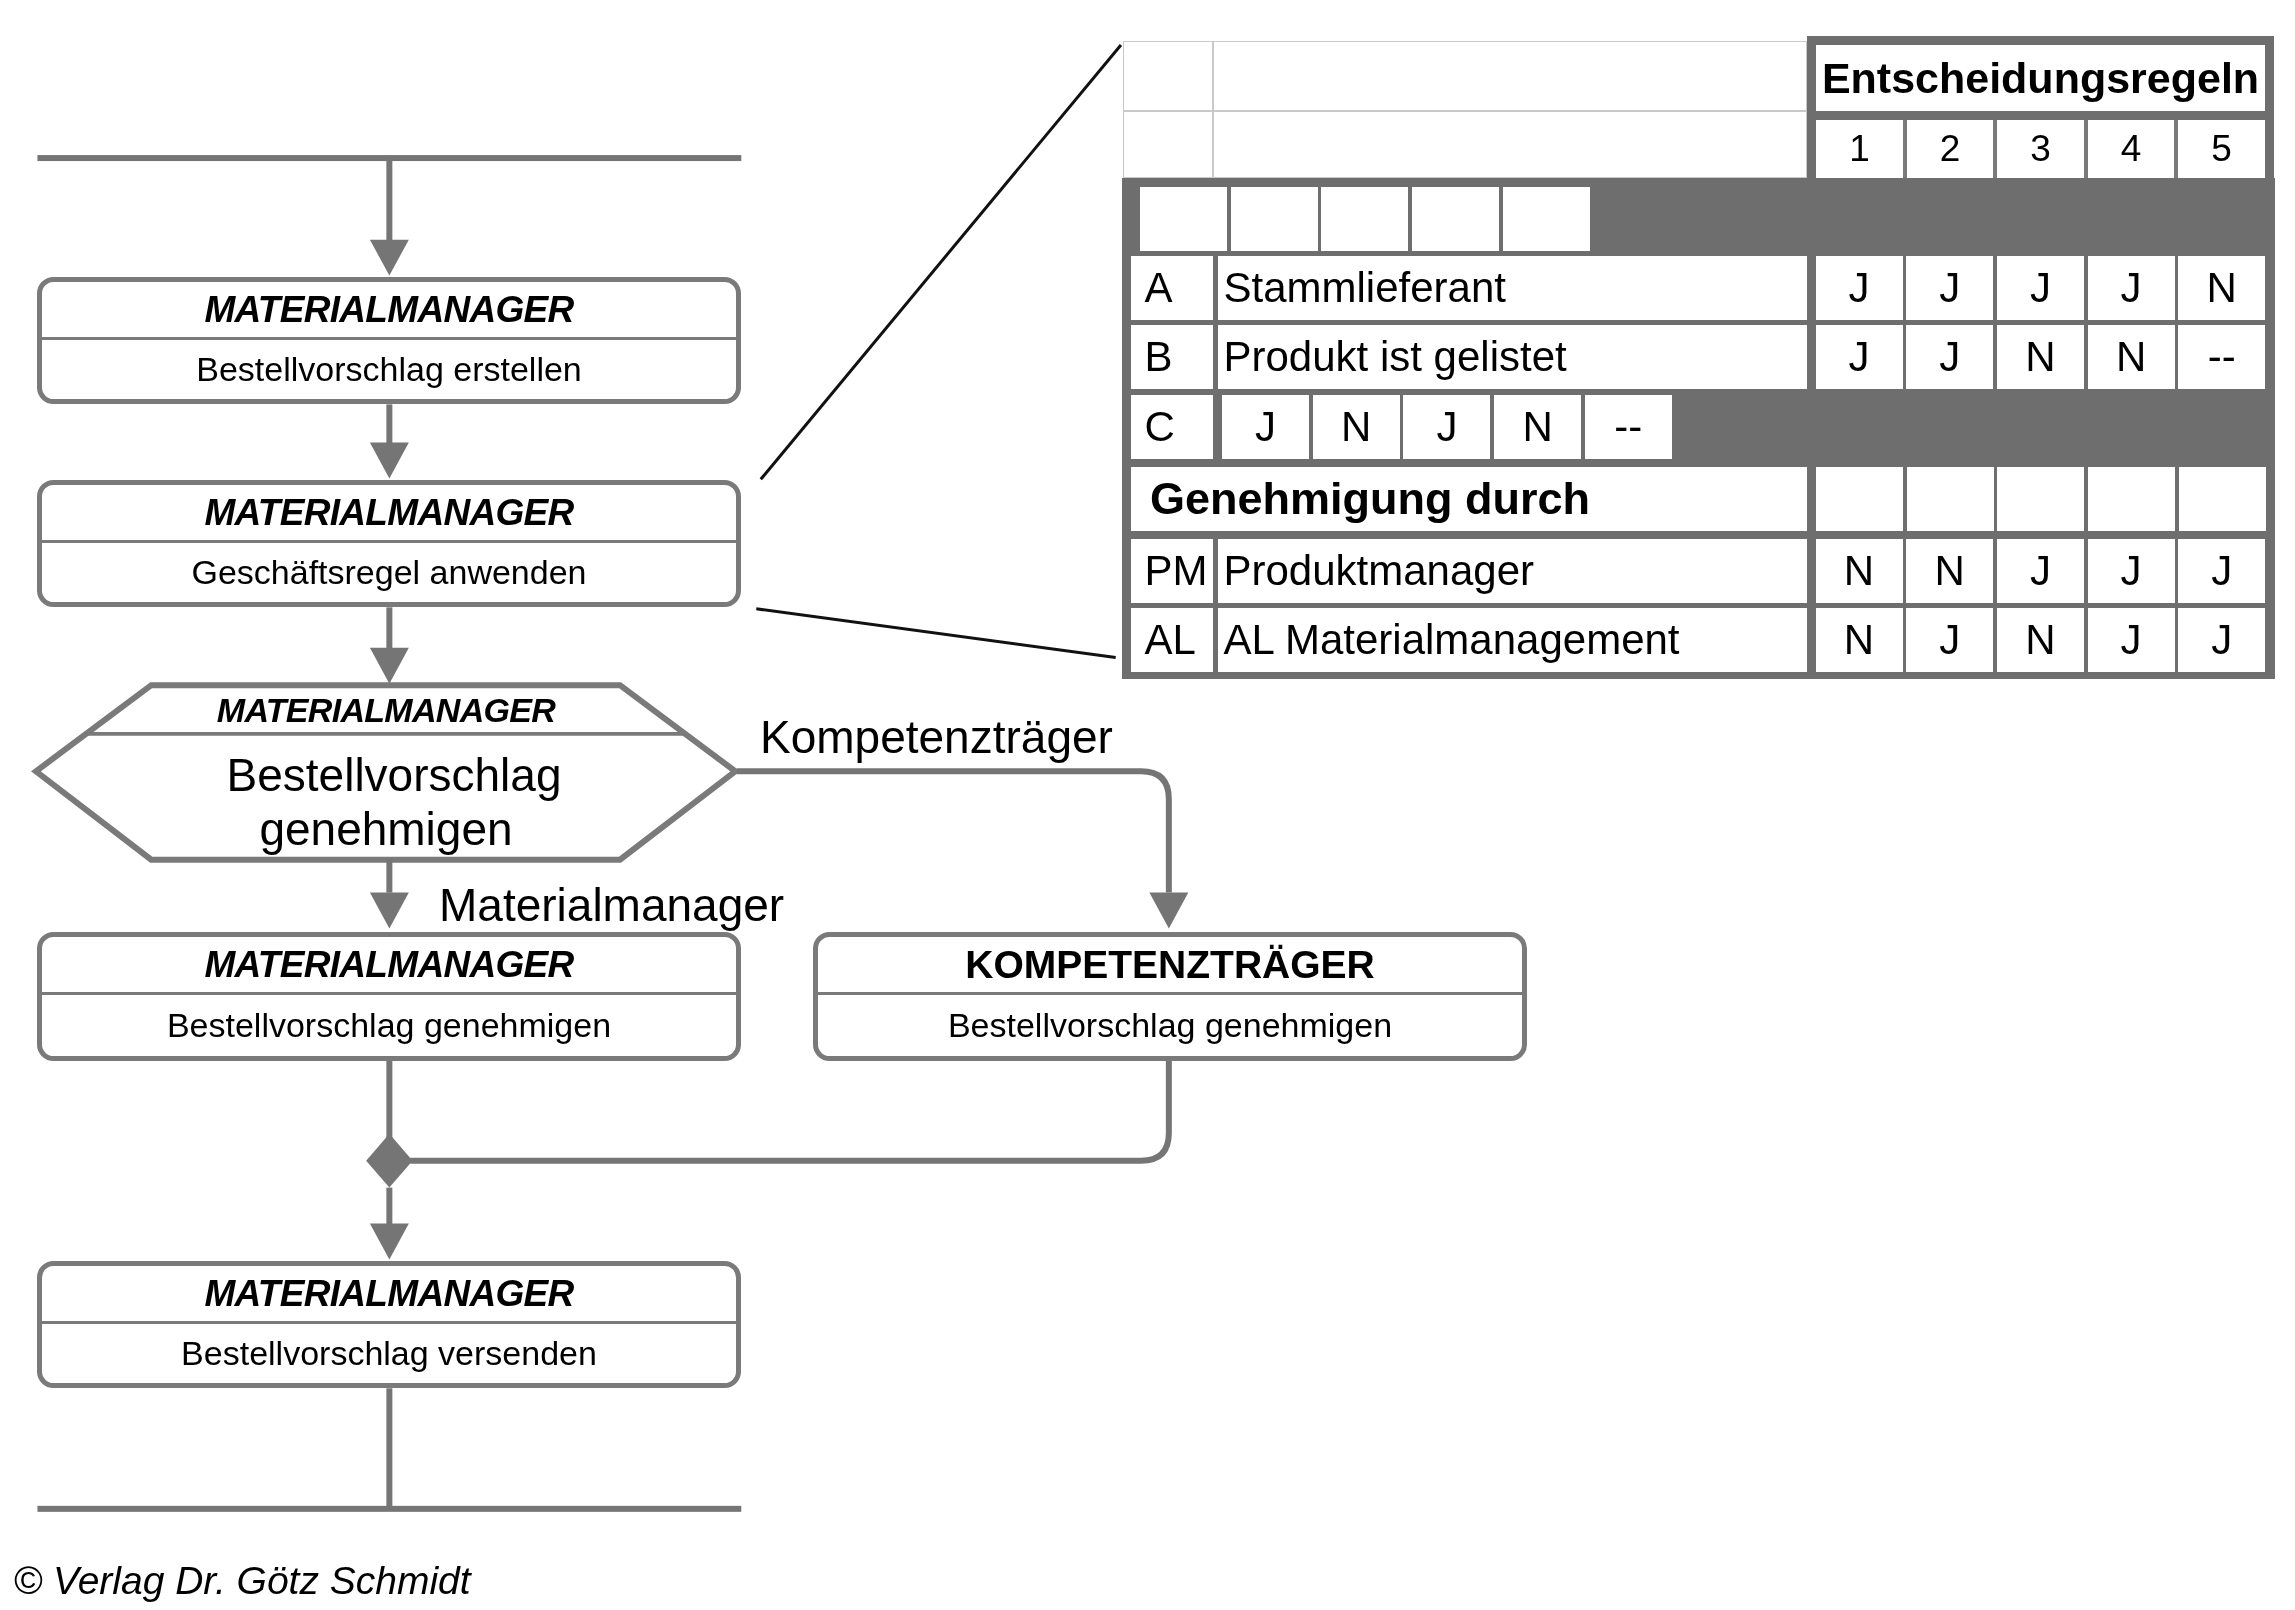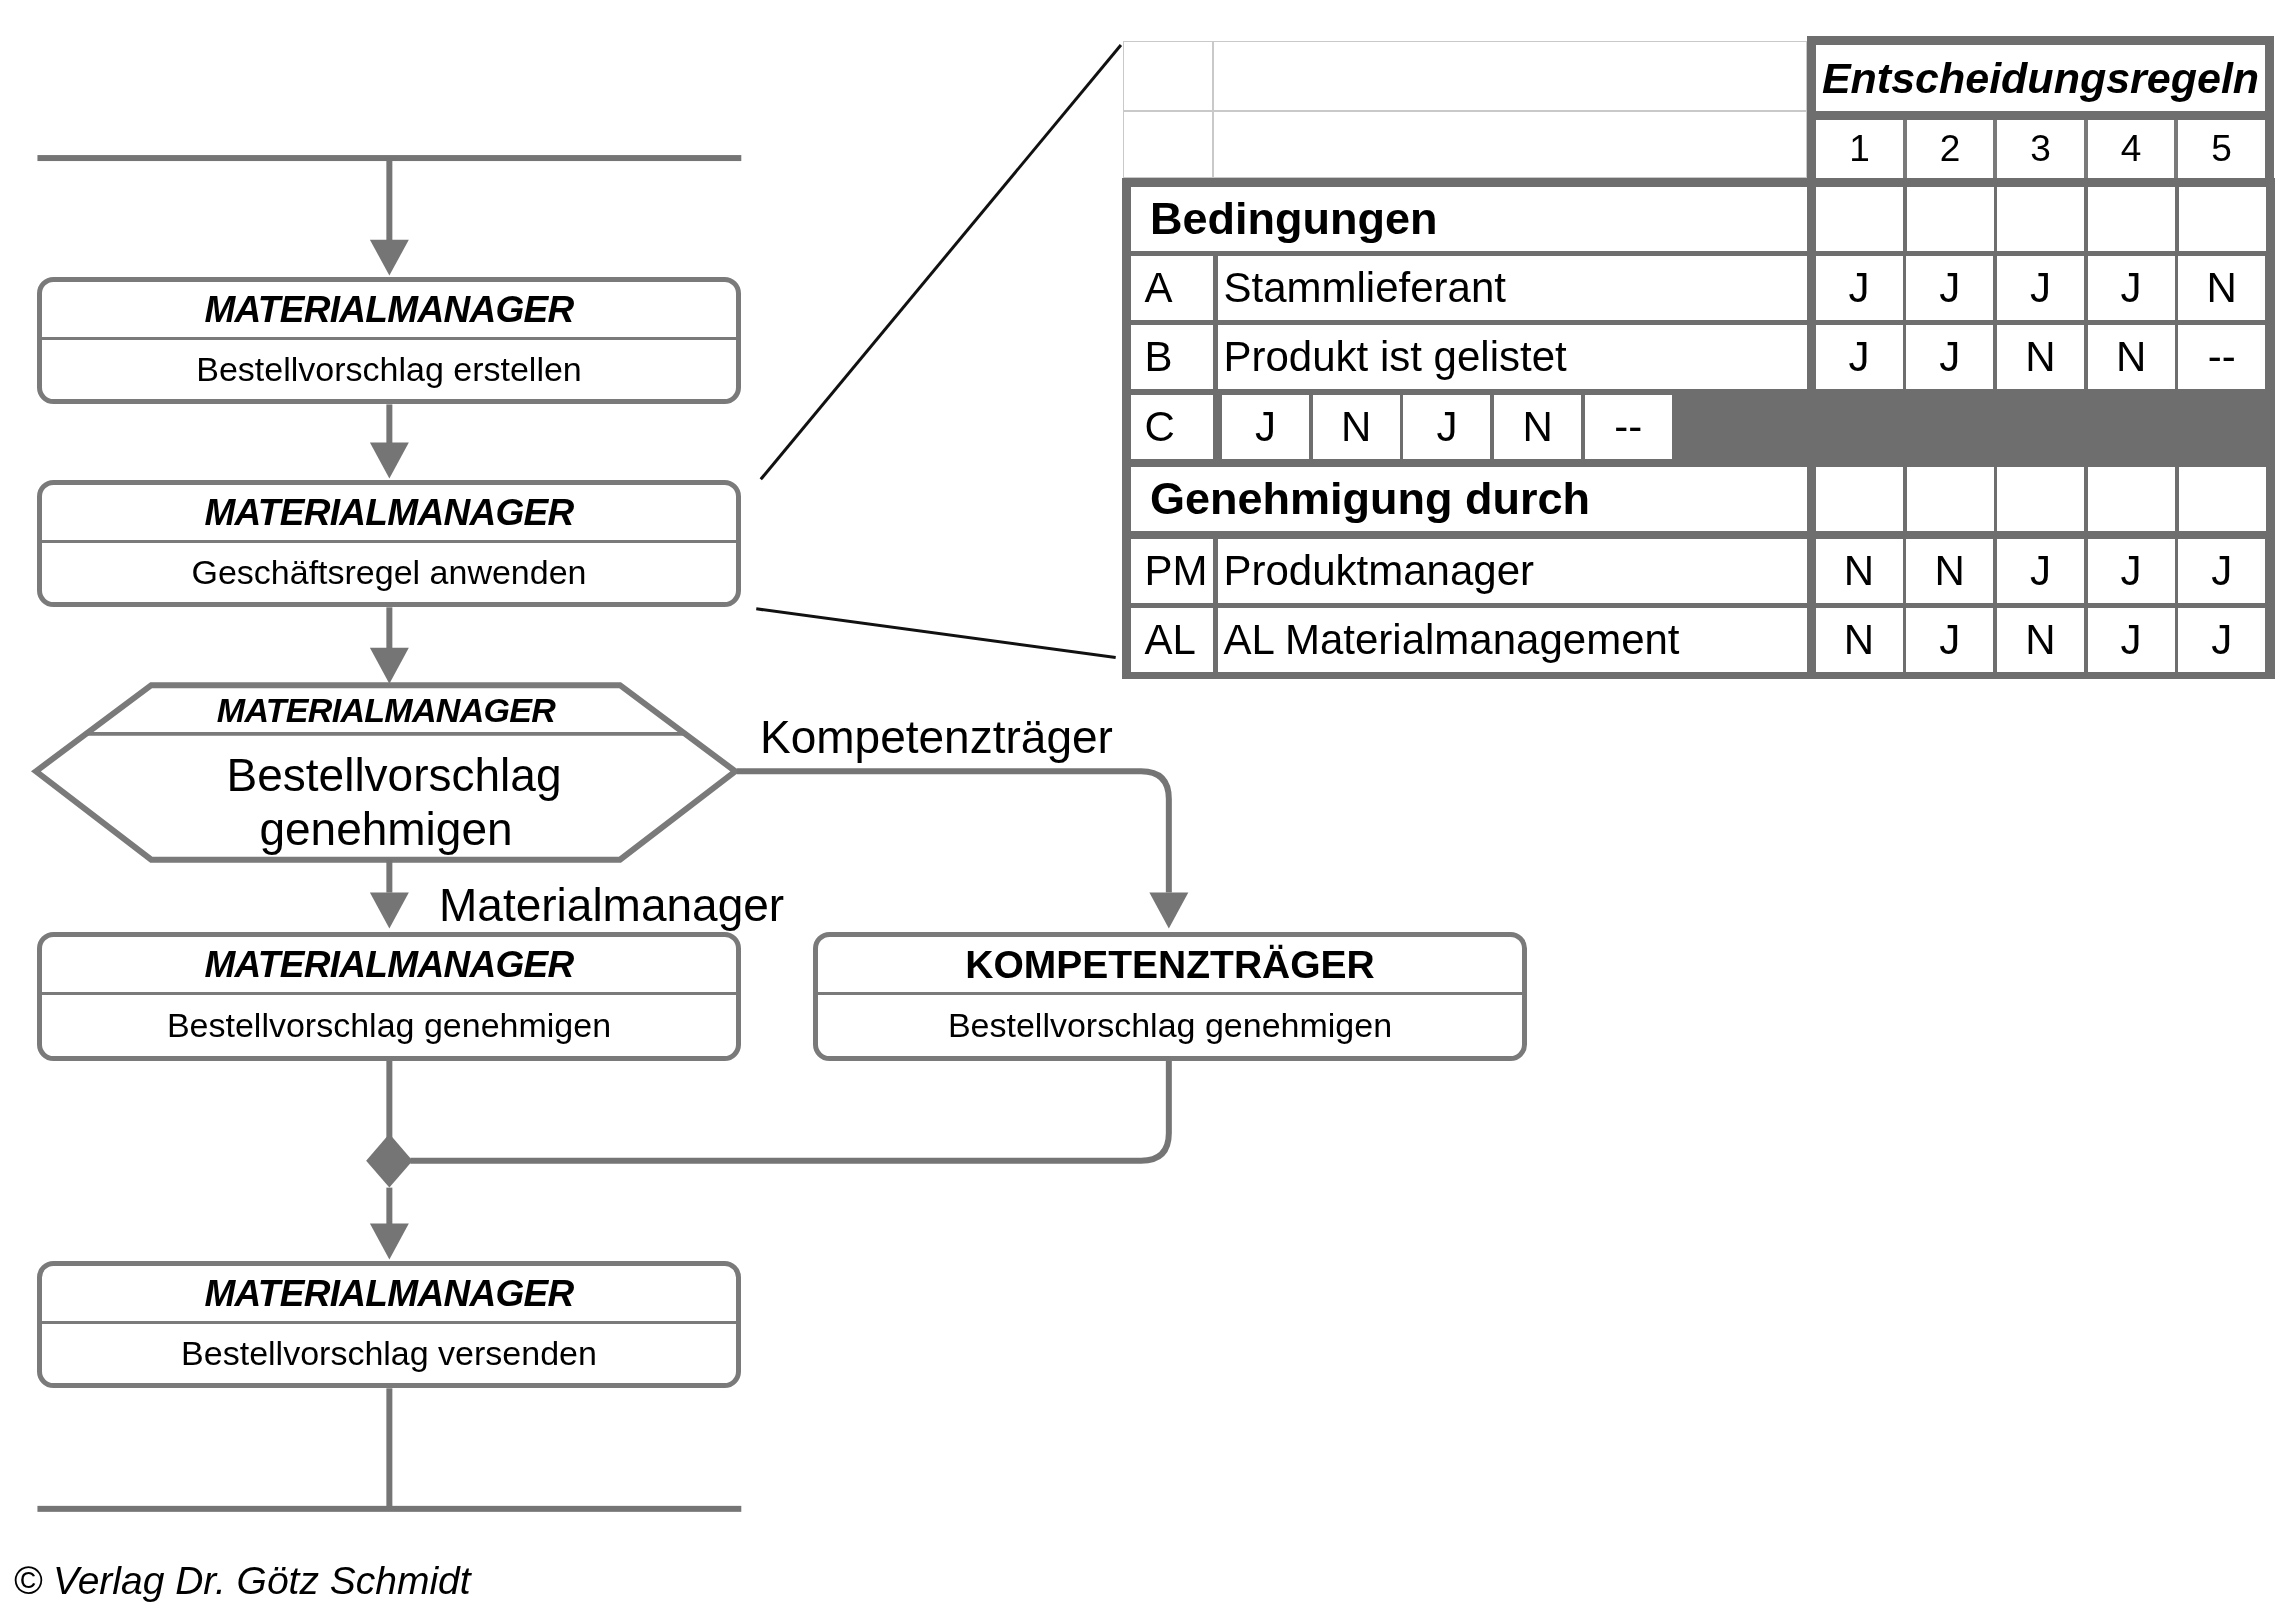--- a/index.html
+++ b/index.html
@@ -52,21 +52,21 @@
     position:absolute;left:1123px;top:41px;width:684px;height:137px;
     box-sizing:border-box;border:1.5px solid #c9c9c9;background:#c9c9c9;
     display:grid;grid-template-columns:88px 1fr;grid-template-rows:68px 1fr;gap:1.5px;
   }
   .lightgrid div{background:#fff;}
 
   .er-head{
     position:absolute;left:1807px;top:36px;width:467px;height:84px;
     box-sizing:border-box;border:9px solid #6e6e6e;background:#fff;
     display:flex;align-items:center;justify-content:center;
-    font-size:43px;font-weight:bold;font-style:italic;
+    font-size:43px;font-weight:bold;
   }
   .er-nums{
     position:absolute;left:1807px;top:120px;width:467px;height:58px;
     box-sizing:border-box;border-left:9px solid #6e6e6e;border-right:9px solid #6e6e6e;
     background:#7a7a7a;display:flex;
   }
   .er-nums .nc{
     width:87px;background:#fff;display:flex;align-items:center;justify-content:center;
     font-size:37px;
   }
@@ -180,21 +180,20 @@
     <div class="nc">1</div>
     <div class="nc">2</div>
     <div class="nc">3</div>
     <div class="nc">4</div>
     <div class="nc">5</div>
   </div>
 
   <div class="dmain">
 
     <div class="drow">
-      <div class="cell c-sect">Bedingungen</div>
       <div class="cell c-val first"></div>
       <div class="cell c-val"></div>
       <div class="cell c-val"></div>
       <div class="cell c-val"></div>
       <div class="cell c-val"></div>
     </div>
 
     <div class="drow m7">
       <div class="cell c-key">A</div>
       <div class="cell c-label">Stammlieferant</div>

